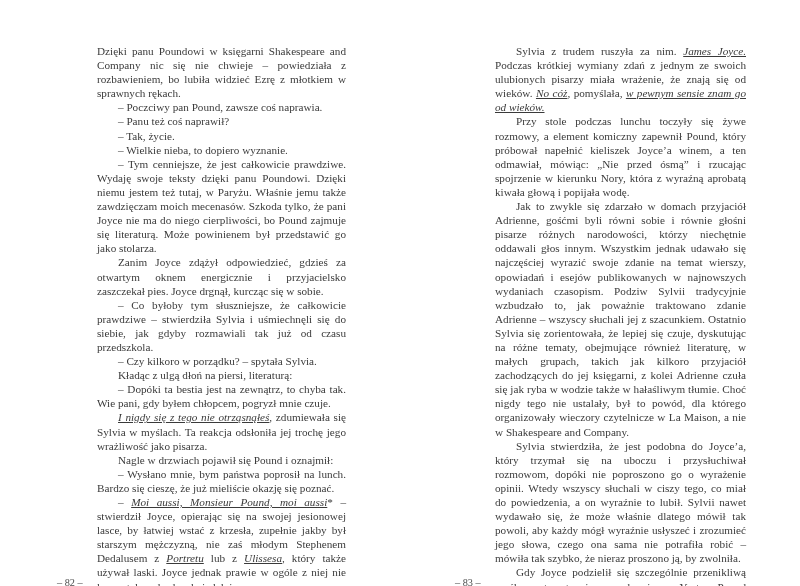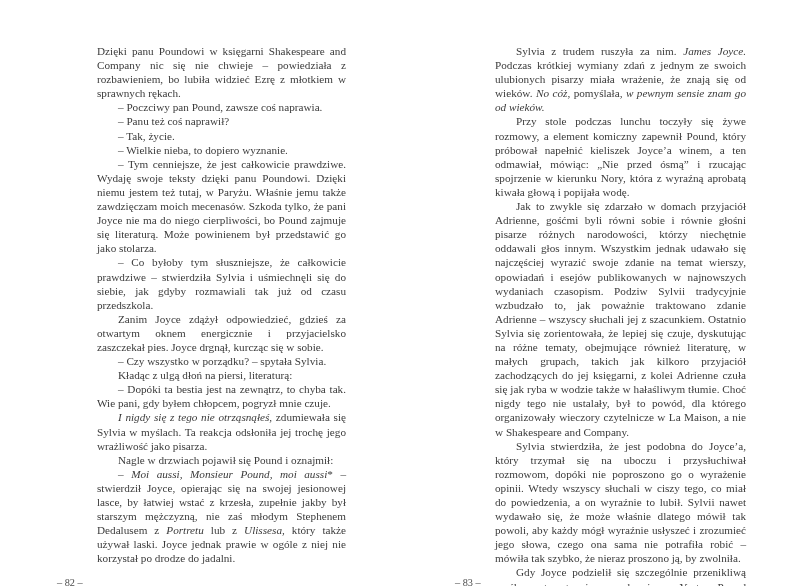--- a/index.html
+++ b/index.html
@@ -61,43 +61,44 @@
   .page-number {
     position: absolute;
     top: 545px;
     left: 0;
     right: 0;
     text-align: left;
     font-size: 10.3px;
     color: #4a4a4a;
     margin-top: 32px;
   }
-  i { font-style: italic; }
+  i { font-style: italic; text-decoration: underline; }
 </style>
 </head>
 <body>
 
 <div class="spread">
 
   <div class="page page-col-left">
     <div class="body-text">
       <div>
           <p><span>Dzięki panu Poundowi w księgarni Shakespeare and Company nic się nie chwieje – powiedziała z rozbawieniem, bo lubiła widzieć Ezrę z młotkiem w sprawnych rękach.</span></p>
           <p class="indent"><span>– Poczciwy pan Pound, zawsze coś naprawia.</span></p>
           <p class="indent"><span>– Panu też coś naprawił?</span></p>
           <p class="indent"><span>– Tak, życie.</span></p>
           <p class="indent"><span>– Wielkie nieba, to dopiero wyznanie.</span></p>
           <p class="indent"><span>– Tym cenniejsze, że jest całkowicie prawdziwe. Wydaję swoje teksty dzięki panu Poundowi. Dzięki niemu jestem też tutaj, w Paryżu. Właśnie jemu także zawdzięczam moich mecenasów. Szkoda tylko, że pani Joyce nie ma do niego cierpliwości, bo Pound zajmuje się literaturą. Może powinienem był przedstawić go jako stolarza.</span></p>
+          <p class="indent"><span>Zanim Joyce zdążył odpowiedzieć, gdzieś za otwartym oknem energicznie i przyjacielsko zaszczekał pies. Joyce drgnął, kurcząc się w sobie.</span></p>
           <p class="indent"><span>– Co byłoby tym słuszniejsze, że całkowicie prawdziwe – stwierdziła Sylvia i uśmiechnęli się do siebie, jak gdyby rozmawiali tak już od czasu przedszkola.</span></p>
-          <p class="indent"><span>Zanim Joyce zdążył odpowiedzieć, gdzieś za otwartym oknem energicznie i przyjacielsko zaszczekał pies. Joyce drgnął, kurcząc się w sobie.</span></p>
-          <p class="indent"><span>– Czy wszystko w porządku? – spytała Sylvia.</span></p>
+          <p class="indent"><span>– Czy kilkoro w porządku? – spytała Sylvia.</span></p>
           <p class="indent"><span>Kładąc z ulgą dłoń na piersi, literaturą:</span></p>
           <p class="indent"><span>– Dopóki ta bestia jest na zewnątrz, to chyba tak. Wie pani, gdy byłem chłopcem, pogryzł mnie czuje.</span></p>
           <p class="indent"><i>I nigdy się z tego nie otrząsnąłeś</i><span>, zdumiewała się Sylvia w myślach. Ta reakcja odsłoniła jej trochę jego wrażliwość jako pisarza.</span></p>
           <p class="indent"><span>Nagle w drzwiach pojawił się Pound i oznajmił:</span></p>
+          <p class="indent"><span>– Wysłano mnie, bym państwa poprosił na lunch. Bardzo się cieszę, że już mieliście okazję się poznać.</span></p>
           <p class="indent"><span>– </span><i>Moi aussi, Monsieur Pound, moi aussi</i><span>* – stwierdził Joyce, opierając się na swojej jesionowej lasce, by łatwiej wstać z krzesła, zupełnie jakby był starszym mężczyzną, nie zaś młodym Stephenem Dedalusem z </span><i>Portretu</i><span> lub z </span><i>Ulissesa</i><span>, który także używał laski. Joyce jednak prawie w ogóle z niej nie korzystał po drodze do jadalni.</span></p>
         </div>
     </div>
     <div class="page-number">– 82 –</div>
   </div>
 
   <div class="page page-col-right">
     <div class="body-text">
       <div>
           <p class="indent"><span>Sylvia z trudem ruszyła za nim. </span><i>James Joyce.</i><span> Podczas krótkiej wymiany zdań z jednym ze swoich ulubionych pisarzy miała wrażenie, że znają się od wieków. </span><i>No cóż</i><span>, pomyślała, </span><i>w pewnym sensie znam go od wieków.</i></p>

